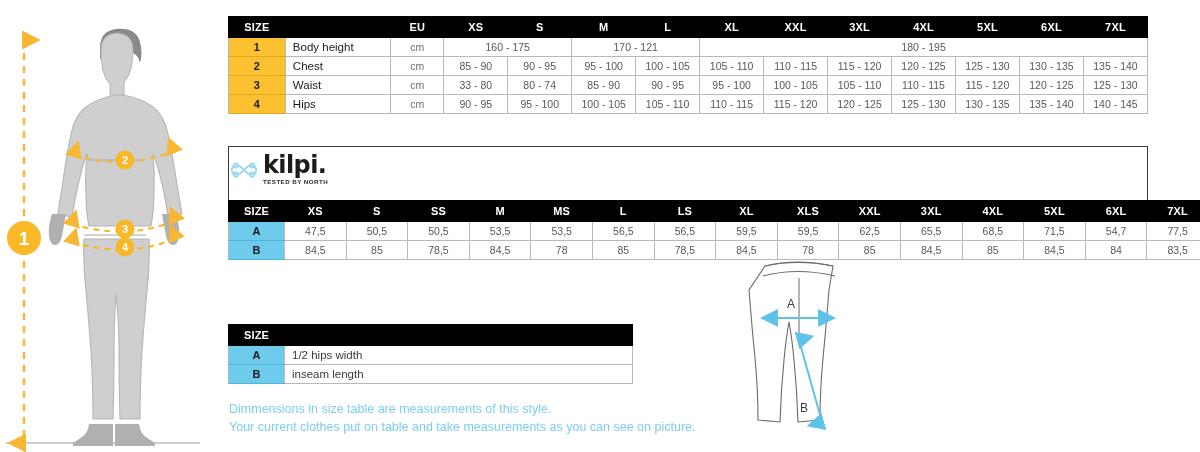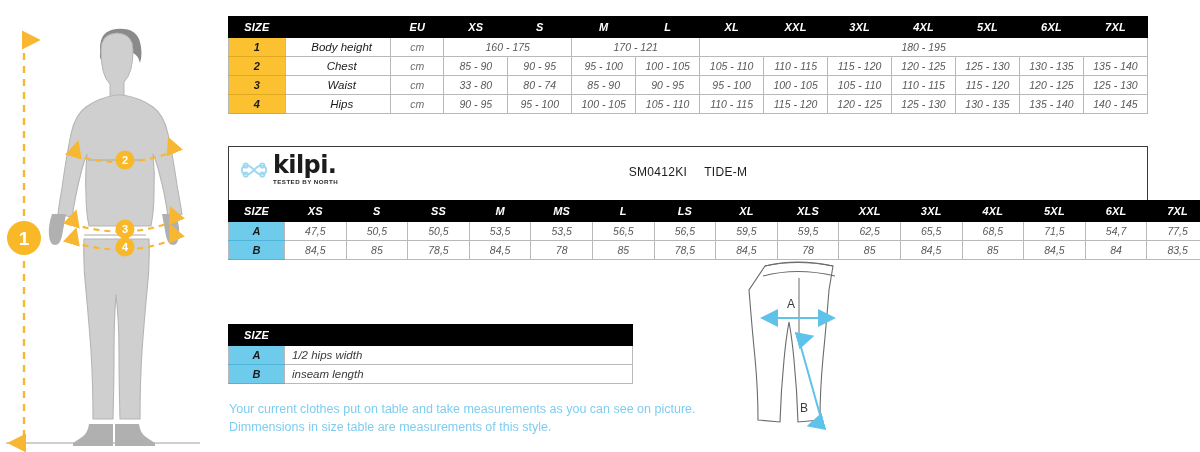--- a/index.html
+++ b/index.html
@@ -11,21 +11,21 @@
     overflow:hidden;
     position:relative;
   }
   .page{position:relative;width:1200px;height:452px;}
 
   
   .figure-pane{position:absolute;left:0;top:0;width:228px;height:452px;}
   .figure-pane svg{display:block;}
 
   
-  table{border-collapse:collapse;table-layout:fixed;font-style:italic;}
+  table{border-collapse:collapse;table-layout:fixed;}
   .tbl{position:absolute;background:#fff;}
   .tbl td,.tbl th{
     border:1px solid #b9b9b9;
     text-align:center;
     vertical-align:middle;
     font-size:10.5px;
     color:#58585a;
     padding:0;
     height:18px;
     white-space:nowrap;
@@ -42,33 +42,33 @@
   }
   .tbl thead th.hdr-blank{background:#000;}
   td.key-orange{
     background:#fbc131;color:#1a1a1a;font-weight:700;font-size:11px;
     border-top:1px solid #e0a91f;border-bottom:1px solid #e0a91f;
   }
   td.key-blue{
     background:#6fcbec;color:#1a1a1a;font-weight:700;font-size:11px;
     border-top:1px solid #4fb4d8;border-bottom:1px solid #4fb4d8;
   }
-  td.label-cell{text-align:center;padding-left:7px;color:#1a1a1a;font-size:11.5px;}
+  td.label-cell{text-align:left;padding-left:7px;color:#1a1a1a;font-size:11.5px;}
   td.unit{color:#6d6d6f;}
 
   
   #table-body{left:228px;top:16px;width:920px;}
 
   
   #brand-box{
     position:absolute;left:228px;top:146px;width:920px;height:54px;
     border:1px solid #3a3a3a;border-bottom:none;background:#fff;box-sizing:border-box;
   }
   .brand-inner{position:relative;width:100%;height:100%;}
-  .logo-wrap{position:absolute;left:10px;top:6px;display:flex;align-items:flex-start;}
+  .logo-wrap{position:absolute;left:0;top:6px;display:flex;align-items:flex-start;}
   .logo-mark{width:30px;height:30px;margin-top:2px;}
   .logo-text{margin-left:4px;}
   .logo-word{
     font-family:"DejaVu Sans", sans-serif;
     font-weight:700;font-size:24px;color:#1c1c1c;line-height:24px;letter-spacing:-0.6px;
   }
   .logo-tag{
     font-size:6.2px;color:#2b2b2b;letter-spacing:.45px;
     font-weight:700;margin-top:1px;text-align:right;
   }
@@ -310,25 +310,20 @@
             <circle cx="31" cy="14" r="3.1"></circle>
             <circle cx="9" cy="26" r="3.1"></circle>
             <circle cx="31" cy="26" r="3.1"></circle>
           </g>
         </svg>
         <div class="logo-text">
           <div class="logo-word">kilpi.</div>
           <div class="logo-tag">TESTED BY NORTH</div>
         </div>
       </div>
-      <div class="style-code">
-        <span>SM0412KI</span>
-        <span class="gap"></span>
-        <span>TIDE-M</span>
-      </div>
     </div>
   </div>
 
   <table class="tbl" id="table-style">
     <colgroup>
       <col style="width:56px">
       <col style="width:61.6px">
         <col style="width:61.6px">
         <col style="width:61.6px">
       <col style="width:61.6px">
@@ -426,22 +421,22 @@
         <td class="desc">1/2 hips width</td>
       </tr>
       <tr>
         <td class="key-blue">B</td>
         <td class="desc">inseam length</td>
       </tr>
     </tbody>
   </table>
 
   <div id="note">
+    <div>Dimmensions in size table are measurements of this style.</div>
     <div>Your current clothes put on table and take measurements as you can see on picture.</div>
-    <div>Dimmensions in size table are measurements of this style.</div>
   </div>
 
   <div id="pants">
     <svg width="190" height="200" viewBox="0 0 190 200" xmlns="http://www.w3.org/2000/svg">
       <defs>
         <marker id="pArrL" markerWidth="9" markerHeight="9" refX="1" refY="4.5" orient="auto">
           <path d="M9 0 L0 4.5 L9 9 Z" fill="#5ec2ea"></path>
         </marker>
         <marker id="pArrR" markerWidth="9" markerHeight="9" refX="8" refY="4.5" orient="auto">
           <path d="M0 0 L9 4.5 L0 9 Z" fill="#5ec2ea"></path>

